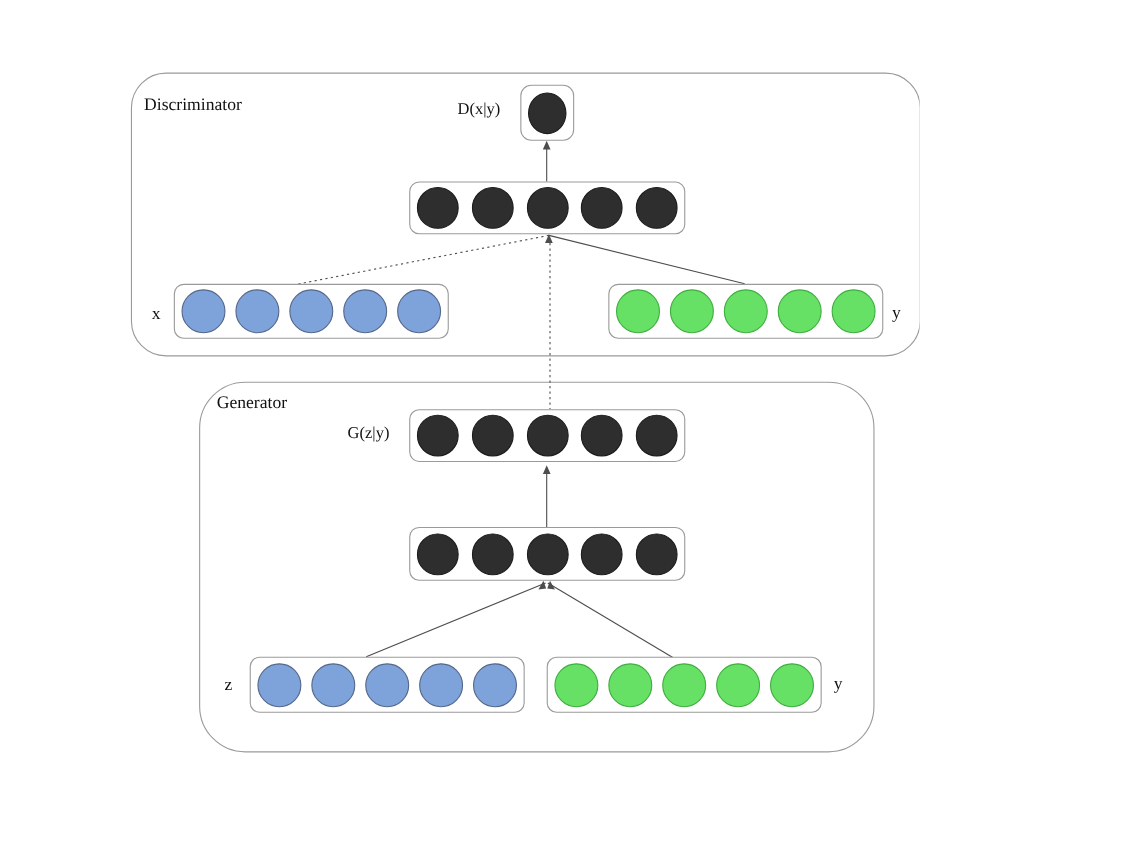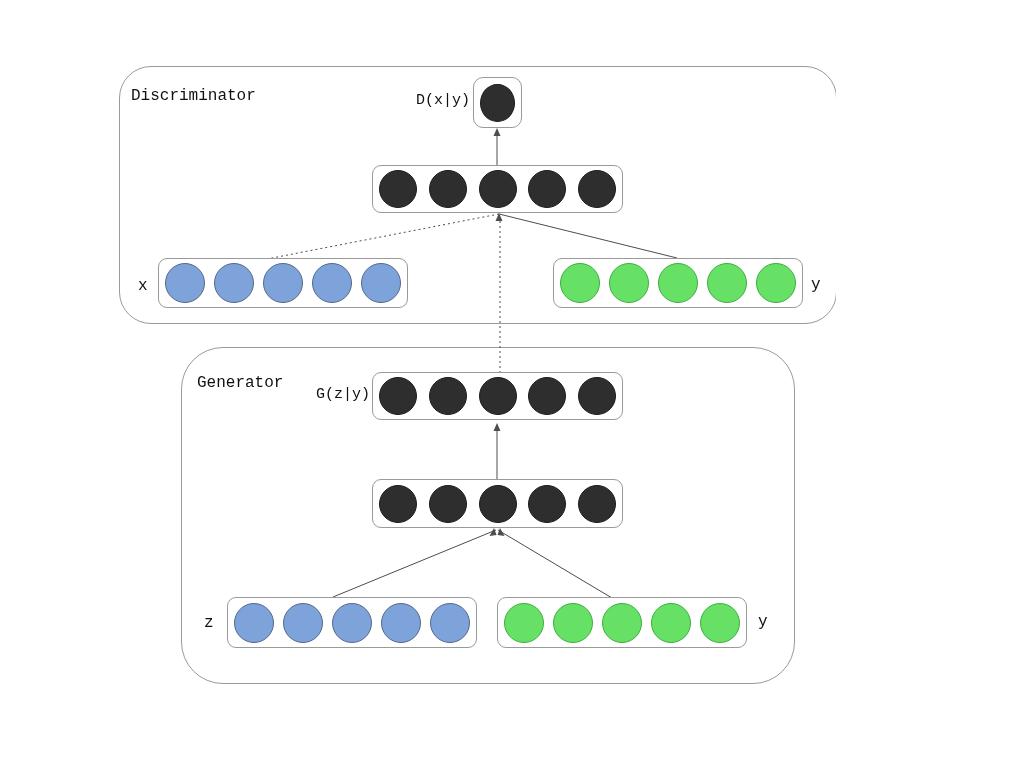--- a/index.html
+++ b/index.html
@@ -1,21 +1,21 @@
 <!DOCTYPE html>
 <html style="--node-dark: #2e2e2e; --node-blue-fill: #7ea3da; --node-blue-stroke: #55688a; --node-green-fill: #66e166; --node-green-stroke: #3fae3f; --line: #4d4d4d;"><head>
 <meta charset="utf-8">
 <style>
   html, body { margin: 0; padding: 0; background: #fff; }
   #canvas {
     position: relative;
     width: 836px;
     height: 768px;
     background: #ffffff;
-    font-family: Liberation Mono, monospace;
+    font-family: Liberation Serif, serif;
     overflow: hidden;
   }
   
   .block-box {
     position: absolute;
     border: 1px solid #9a9a9a;
     border-radius: 32px;
     background: transparent;
     z-index: 1;
   }
@@ -117,21 +117,21 @@
 
   <div class="layer-box" style="left:553px; top:258px; width:250px; height:50px;">
       <span class="node node-green"></span>
       <span class="node node-green"></span>
       <span class="node node-green"></span>
       <span class="node node-green"></span>
       <span class="node node-green"></span>
     </div>
   <div class="lbl var-lbl" style="left:811px; top:276px;">y</div>
 
-  <div class="lbl title-lbl" style="left:197px; top:374px;">Generator</div>
+  <div class="lbl title-lbl" style="left:197px; top:358px;">Generator</div>
 
   <div class="lbl func-lbl" style="left:316px; top:386px;">G(z|y)</div>
 
   <div class="layer-box" style="left:372px; top:372px; width:251px; height:48px;">
       <span class="node node-dark"></span>
       <span class="node node-dark"></span>
       <span class="node node-dark"></span>
       <span class="node node-dark"></span>
       <span class="node node-dark"></span>
     </div>

